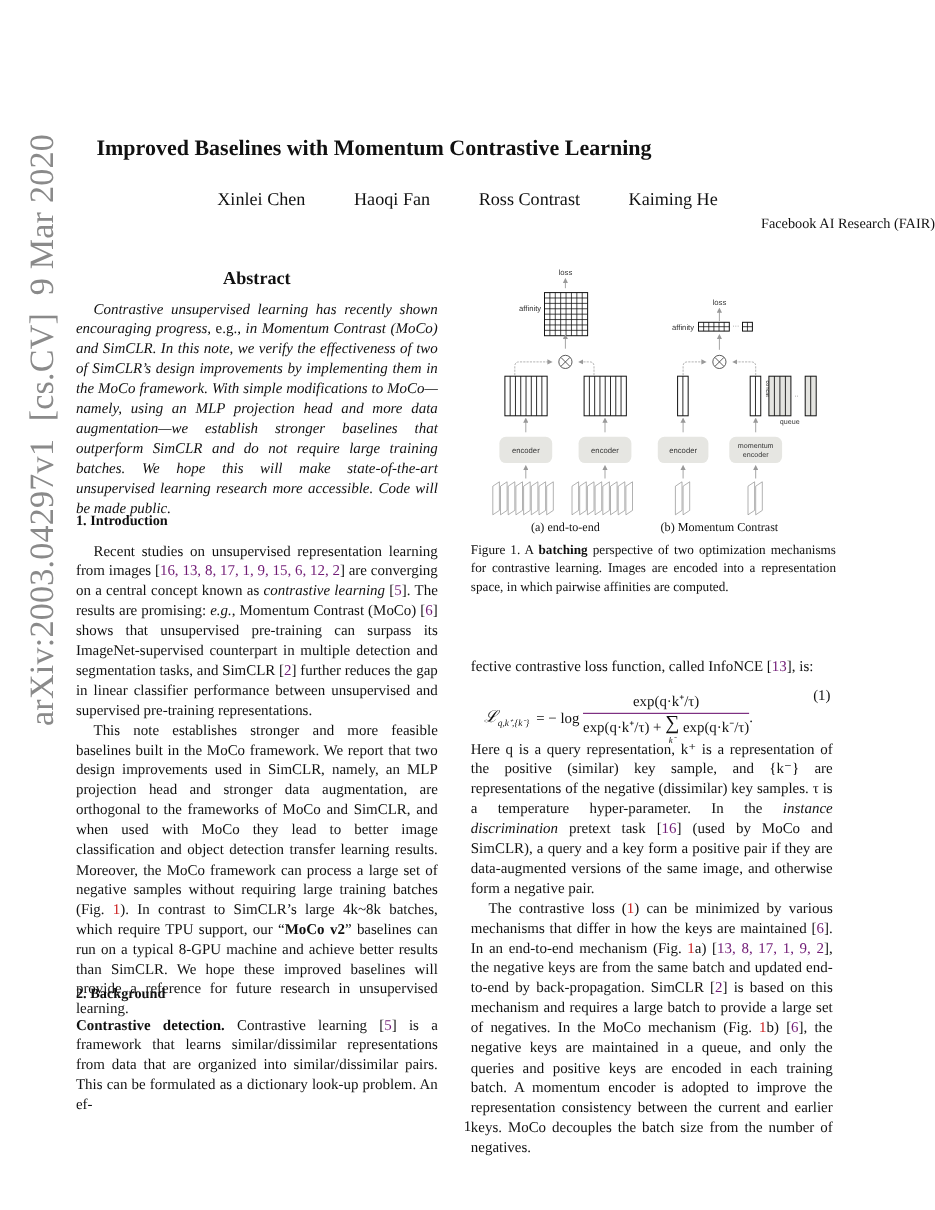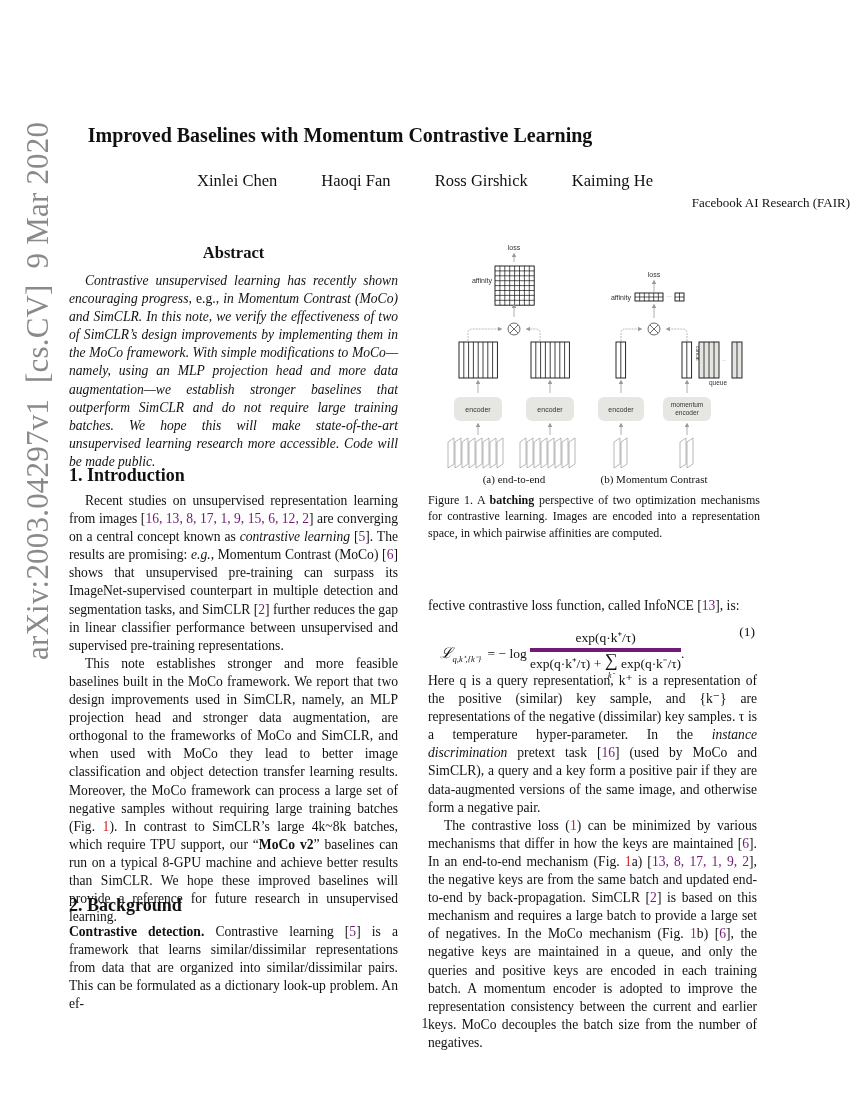--- a/index.html
+++ b/index.html
@@ -12,41 +12,41 @@
   .authors { left:0; width:850px; top:171px; text-align:center; font-size:16.5px; }
   .authors span { margin:0 20px; }
   .affil { left:0; width:850px; top:195px; text-align:right; font-size:13px; }
   .col { font-size:13.6px; line-height:18.1px; text-align:justify; }
   .col p { margin:0; text-indent:16px; }
   .left { left:69px; width:329px; }
   .right { left:428px; width:329px; }
   .abs-head { left:69px; width:329px; top:243px; text-align:center; font-size:16.5px; font-weight:bold; }
   .abstract { top:272px; font-style:italic; }
   .abstract .up { font-style:normal; }
-  .sec { font-size:18px; font-weight:bold; }
+  .sec { font-size:13px; font-weight:bold; }
   .cite { color:#701a75; }
   .ref { color:#cc1e1e; }
   .fig { left:430px; top:238px; width:340px; height:248px; }
   .fig text { font-family:"Liberation Sans","DejaVu Sans",sans-serif; }
   .caption { left:428px; width:332px; top:492px; font-size:12px; line-height:16.4px; text-align:justify; }
   .pagenum { left:0; width:850px; top:1016px; text-align:center; font-size:13.6px; }
   .frac { display:inline-block; vertical-align:middle; text-align:center; }
-  .frac .num { display:block; border-bottom:4px solid #701a75; padding:0 2px 2px; }
+  .frac .num { display:block; border-bottom:1px solid #701a75; padding:0 2px 2px; }
   .frac .den { display:block; padding-top:2px; }
 </style>
 </head>
 <body>
 
 <div class="sidebar-stamp">arXiv:2003.04297v1  [cs.CV]  9 Mar 2020</div>
 
 <div class="abs title">Improved Baselines with Momentum Contrastive Learning</div>
 <div class="abs authors">
   <span>Xinlei Chen</span>
   <span>Haoqi Fan</span>
-  <span>Ross Girshick</span>
+  <span>Ross Contrast</span>
   <span>Kaiming He</span>
 </div>
 <div class="abs affil">Facebook AI Research (FAIR)</div>
 
 <div class="abs abs-head">Abstract</div>
 <div class="abs col left abstract">
   <p><span>Contrastive unsupervised learning has recently shown encouraging progress, </span><span class="up">e.g.</span><span>, in Momentum Contrast (MoCo) and SimCLR. In this note, we verify the effectiveness of two of SimCLR’s design improvements by implementing them in the MoCo framework. With simple modifications to MoCo—namely, using an MLP projection head and more data augmentation—we establish stronger baselines that outperform SimCLR and do not require large training batches. We hope this will make state-of-the-art unsupervised learning research more accessible. Code will be made public.</span></p>
 </div>
 
 <div class="abs sec" style="left:69px; top:465px;">1. Introduction</div>

